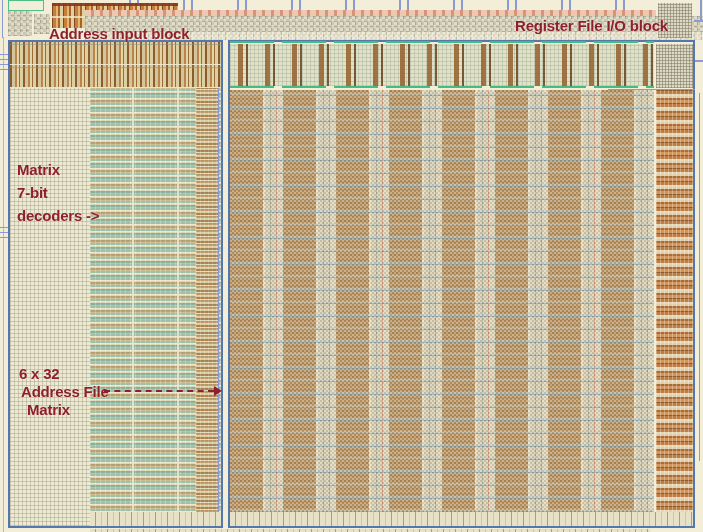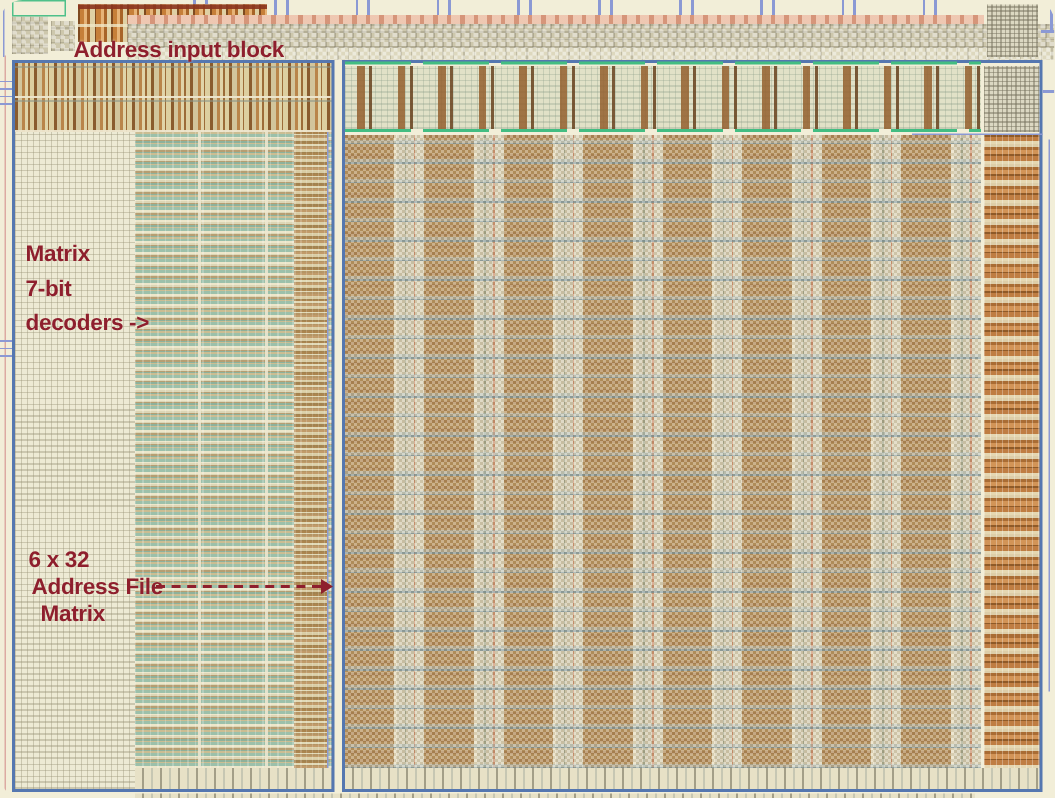--- a/index.html
+++ b/index.html
@@ -1,20 +1,19 @@
 <!DOCTYPE html>
 <html><head>
 <meta charset="utf-8">
 <style>
   html,body{margin:0;padding:0;background:#f2eed8;}
   #stage{
     position:relative;width:703px;height:532px;overflow:hidden;
     background:#f2eed8;
     font-family:"Liberation Sans", sans-serif;
-    border-radius:15px;
   }
   .abs{position:absolute;}
   
   .lbl{
     position:absolute;color:#8e1f2d;font-size:15px;line-height:1.05;
     white-space:nowrap;letter-spacing:-0.2px;font-weight:600;
     text-shadow:0 0 2px rgba(242,238,216,.85);
     z-index:30;
   }
   
@@ -160,20 +159,21 @@
   <div class="abs tx-stipple-gray" style="left:656px;top:44px;width:37px;height:44px;"></div>
   <div class="abs tx-matrix" style="left:230px;top:90px;width:424px;height:422px;"></div>
   <div class="abs tx-rightcol" style="left:656px;top:90px;width:37px;height:422px;"></div>
   <div class="abs bluewire" style="left:608px;top:89px;width:87px;height:1px;"></div>
   <div class="abs tx-channel" style="left:230px;top:512px;width:463px;height:14px;"></div>
 
   <div class="abs bluewire" style="left:699px;top:93px;width:1px;height:368px;"></div>
   <div class="abs tx-channel" style="left:90px;top:529px;width:560px;height:3px;"></div>
 
   <div class="lbl" style="left:49px;top:26px;">Address input block</div>
+  <div class="lbl" style="left:515px;top:18px;">Register File I/O block</div>
 
   <div class="lbl" style="left:17px;top:162px;">Matrix</div>
   <div class="lbl" style="left:17px;top:185px;">7-bit</div>
   <div class="lbl" style="left:17px;top:208px;">decoders -&gt;</div>
 
   <div class="lbl" style="left:19px;top:366px;">6 x 32</div>
   <div class="lbl" style="left:21px;top:384px;">Address File</div>
   <div class="lbl" style="left:27px;top:402px;">Matrix</div>
 
   <div class="arrow-line" style="left:104px;top:390px;width:110px;"></div>

